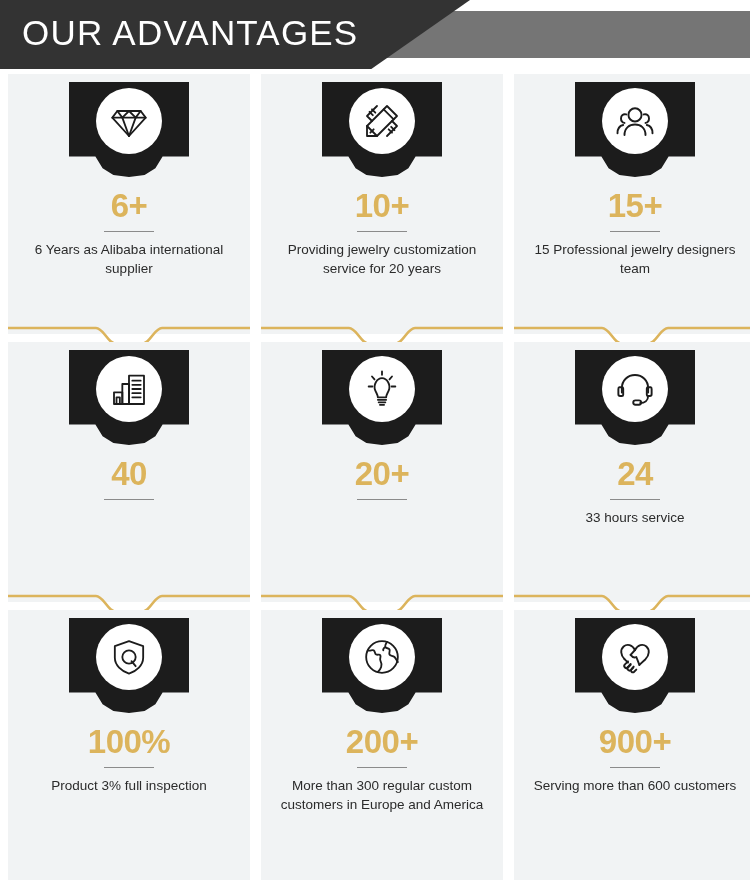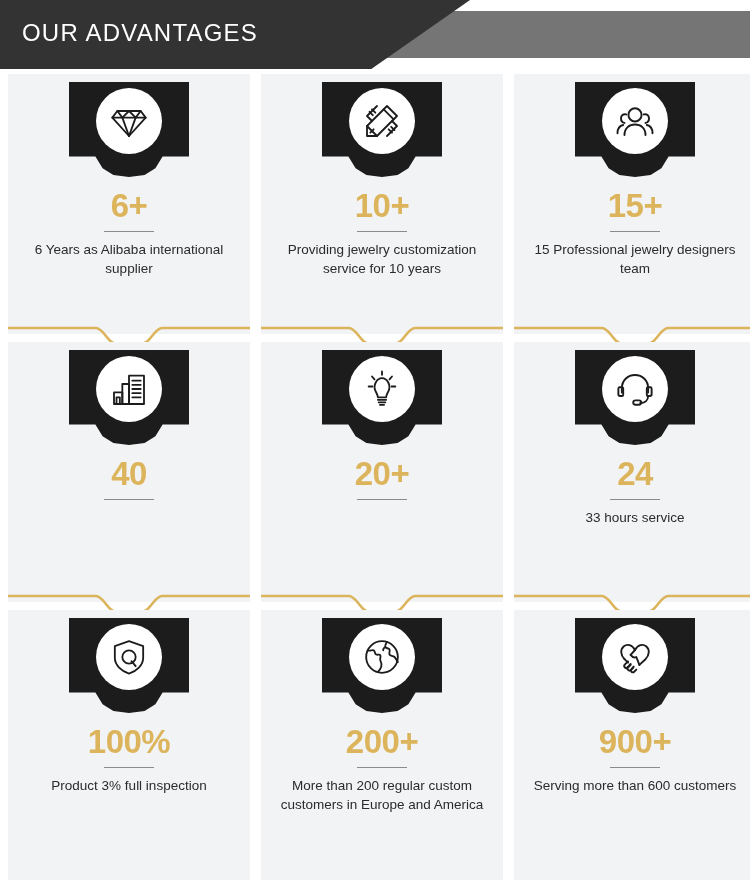--- a/index.html
+++ b/index.html
@@ -40,21 +40,21 @@
     -webkit-clip-path: polygon(0 0, 100% 0, 79% 100%, 0 100%);
     clip-path: polygon(0 0, 100% 0, 79% 100%, 0 100%);
   }
   .banner-title {
     position: absolute;
     left: 22px;
     top: 0;
     height: 69px;
     line-height: 66px;
     color: #ffffff;
-    font-size: 24px;
+    font-size: 35px;
     letter-spacing: 1.2px;
     font-weight: 400;
     white-space: nowrap;
     font-family: "Liberation Sans", sans-serif;
   }
 
   
   .grid {
     display: grid;
     grid-template-columns: repeat(3, 242px);
@@ -186,21 +186,21 @@
     <path d="M12 10 L16 14"></path>
     <path d="M9 13 L13 17"></path>
     <path d="M30 42 L42 30 L36 24"></path>
     <path d="M36 38 L32 34"></path>
     <path d="M39 35 L35 31"></path>
   </svg>
         </div>
       </div>
       <div class="stat-number">10+</div>
       <div class="divider"></div>
-      <div class="desc">Providing jewelry customization service for 10 years</div>
+      <div class="desc">Providing jewelry customization service for 20 years</div>
       <div class="ribbon">
         <svg viewBox="0 0 242 22" preserveAspectRatio="none">
           <path d="M0 2 L88 2 C96 2 99 18 110 18 L132 18 C143 18 146 2 154 2 L242 2" fill="none" stroke="#dcb45c" stroke-width="2.6"></path>
         </svg>
       </div>
     </div>
     <div class="card">
       <div class="badge">
         <div class="badge-bg"></div>
         <div class="badge-circle">
@@ -311,21 +311,21 @@
           <svg width="40" height="40" viewBox="0 0 48 48" fill="none" stroke="#1c1c1c" stroke-width="2.2" stroke-linejoin="round" stroke-linecap="round">
     <circle cx="24" cy="24" r="19"></circle>
     <path d="M7 16 C10 17 12 15 14 16 C16 17 15 20 17 21 C19 22 21 20 22 22 C23 24 21 26 22 28 C23 30 24 33 23 36 C22 39 20 41 19 42"></path>
     <path d="M30 5.8 C29 8 27 10 28 12 C29 14 32 13 33 15 C34 17 32 19 33 21 C34 23 37 22 39 24 C41 26 42 29 43 30"></path>
     <path d="M28 12 C26.5 13 25 14.5 25.5 16"></path>
   </svg>
         </div>
       </div>
       <div class="stat-number">200+</div>
       <div class="divider"></div>
-      <div class="desc">More than 200 regular custom customers in Europe and America</div>
+      <div class="desc">More than 300 regular custom customers in Europe and America</div>
     </div>
     <div class="card row3">
       <div class="badge">
         <div class="badge-bg"></div>
         <div class="badge-circle">
           <svg width="42" height="42" viewBox="0 0 48 48" fill="none" stroke="#1c1c1c" stroke-width="2.2" stroke-linejoin="round" stroke-linecap="round">
     <path d="M24 16 C21 10 15 8.5 11 12 C7 15.5 7.5 22 12 26.5"></path>
     <path d="M24 16 C27 10 33 8.5 37 12 C41 15.5 40.5 22 36 26.5 L29 33"></path>
     <path d="M24 16 L19 21.5"></path>
     <path d="M12 26.5 L16 30.5"></path>

